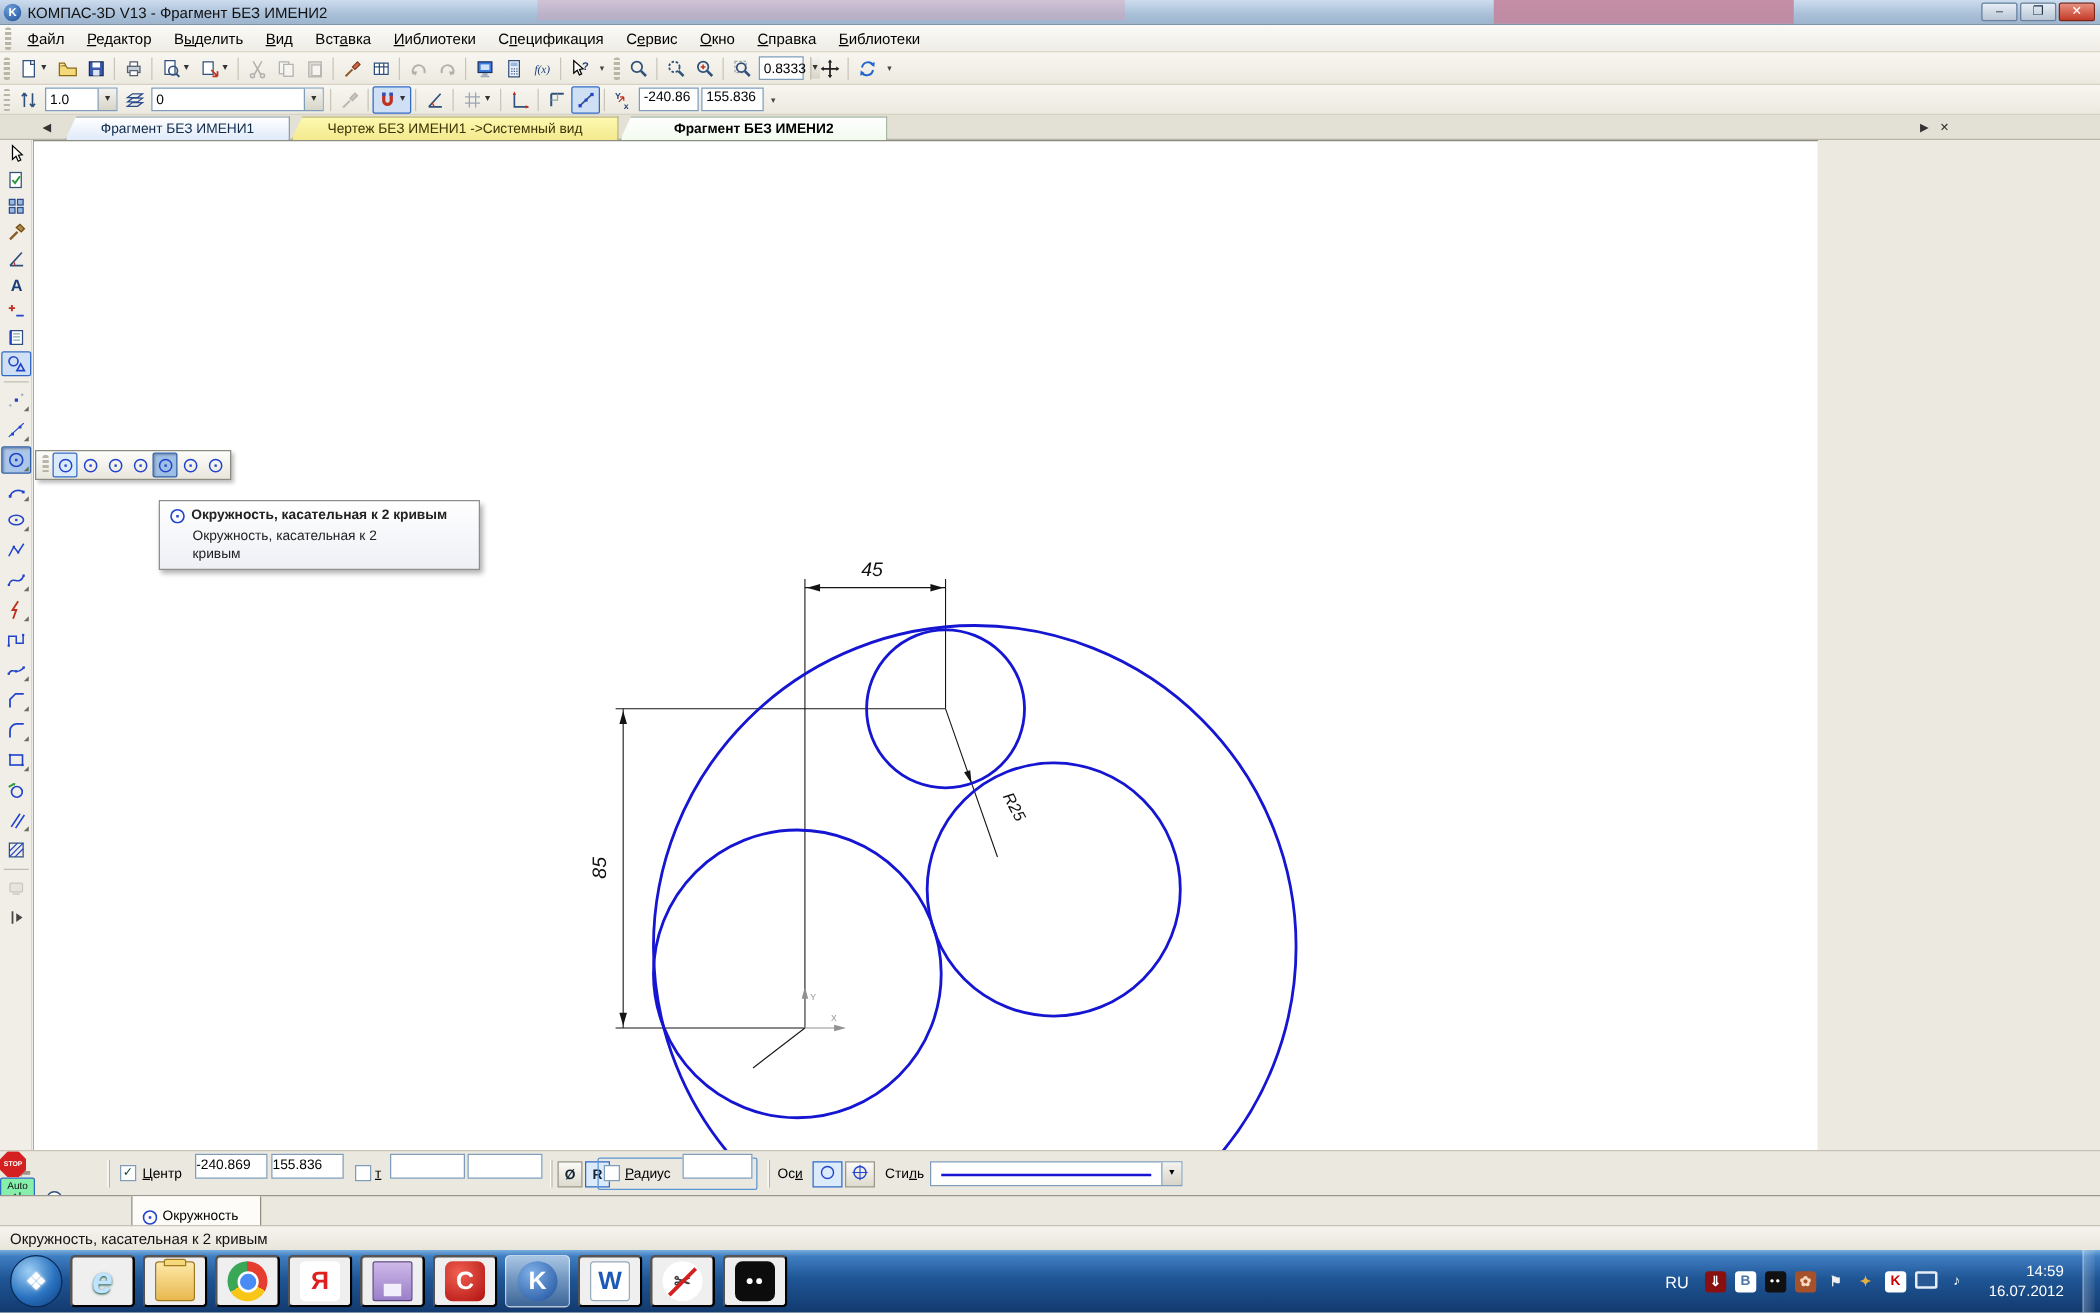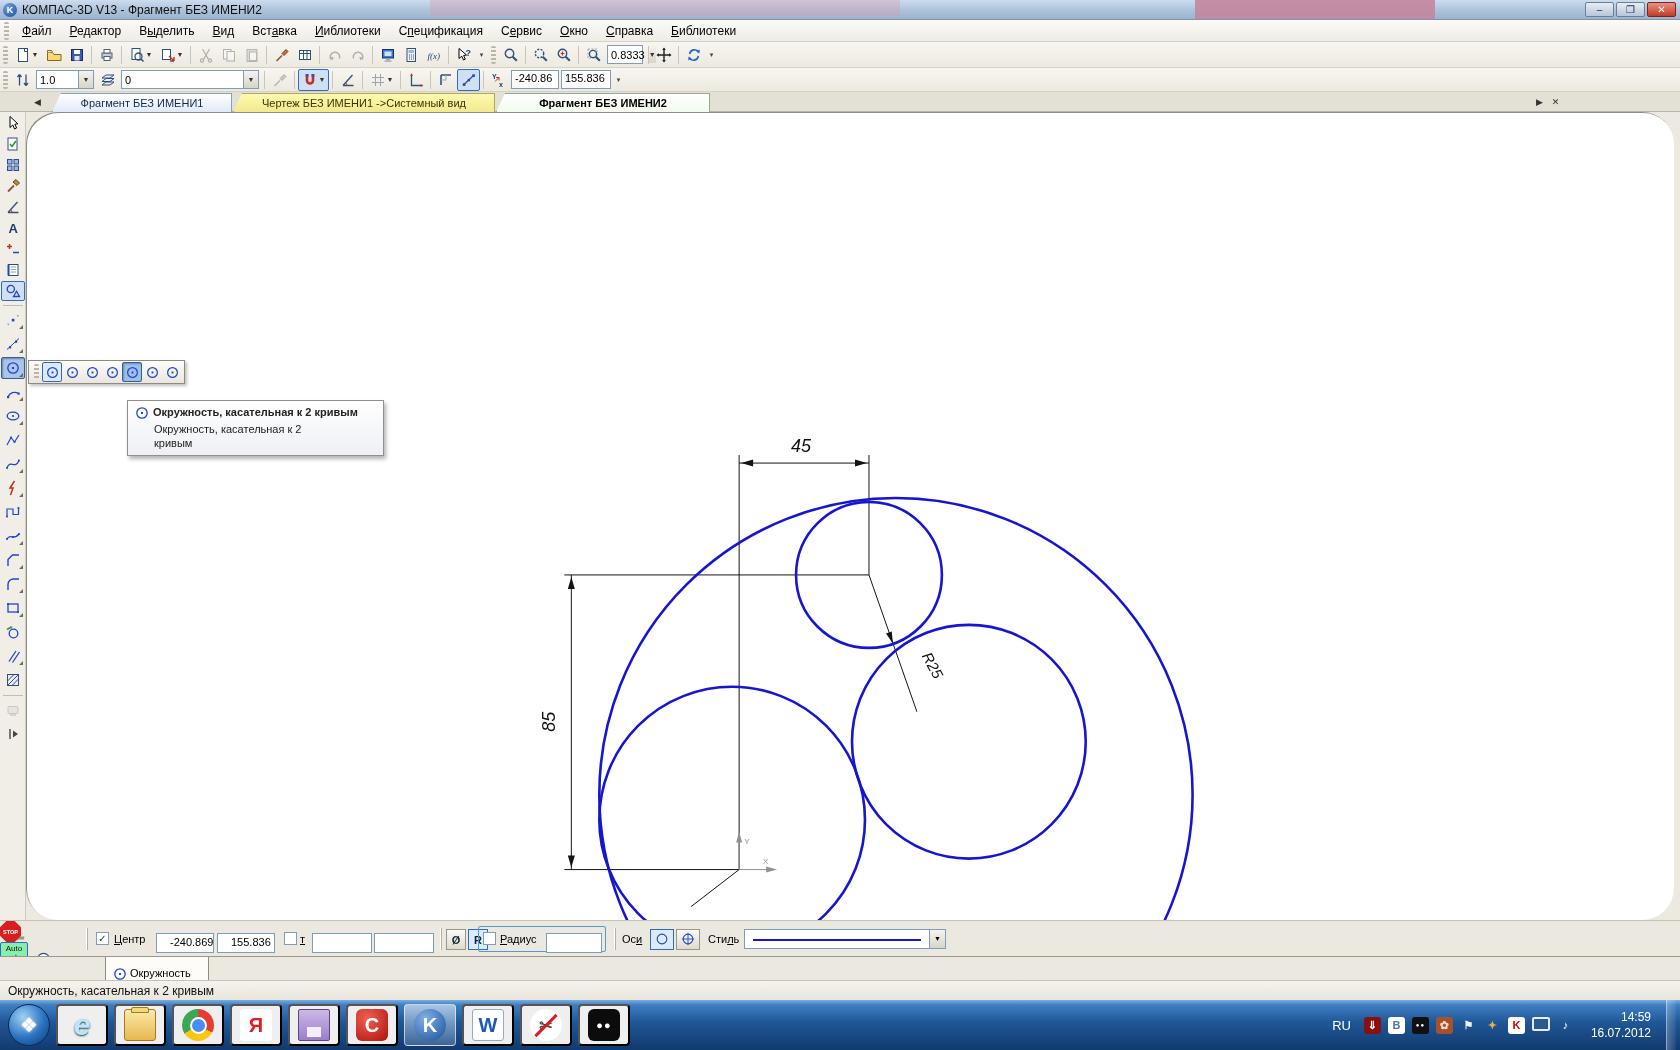--- a/index.html
+++ b/index.html
@@ -59,22 +59,22 @@
     display:flex; flex-direction:column; align-items:center; }
   #leftcol .vbtn { width:24px; height:20px; margin-top:1px; border:1px solid transparent; background:transparent; display:flex; align-items:center; justify-content:center; position:relative; }
   #leftcol .vbtn.tool { height:22px; margin-top:2px; }
   #leftcol .vbtn .ic { width:16px; height:16px; }
   #leftcol .vbtn.h { border-color:#316ac5; background:#cfe0f5; border-radius:2px; }
   #leftcol .vbtn.p { border-color:#2f5fa5; background:#aac6e8; border-radius:2px; box-shadow:inset 1px 1px 2px rgba(0,0,40,.35); }
   #leftcol .vbtn.d { opacity:.38; filter:grayscale(.9); }
   #leftcol .vsep { width:20px; height:1px; background:#c1bdb0; margin:4px 0 1px; }
   .flymark::after { content:""; position:absolute; right:1px; bottom:1px; border-left:4px solid transparent; border-bottom:4px solid #6b6b60; }
 
-  #canvas-wrap { position:absolute; left:26px; top:112px; width:1648px; height:808px; background:#fff;
-    box-shadow:inset 1px 1px 0 #8d8d82;border-radius:32px; }
+  #canvas-wrap { position:absolute; left:26px; top:112px; width:1428px; height:808px; background:#fff;
+    box-shadow:inset 1px 1px 0 #8d8d82; }
   #drawing { width:100%; height:100%; display:block; }
 
   
   #flyout { position:absolute; left:28px; top:360px; height:24px; background:linear-gradient(#fdfdfb,#e9e6dd);
     border:1px solid #8b8b80; box-shadow:2px 2px 3px rgba(0,0,0,.25); display:flex; align-items:center; padding:0 2px; }
   #flyout .grip { height:16px; }
   .flybtn { width:20px; height:20px; border:1px solid transparent; background:transparent; display:flex; align-items:center; justify-content:center; position:relative; }
   .flybtn .ic { width:15px; height:15px; }
   .flybtn.sel { border-color:#316ac5; background:#dcebfb; border-radius:2px; }
   .flybtn.hov { border-color:#2f5fa5; background:#9fc0e6; border-radius:2px; box-shadow:inset 1px 1px 2px rgba(0,0,40,.3); }
@@ -94,21 +94,21 @@
   #pb-stop { left:36px; top:6px; width:21px; height:21px; background:#d42020; color:#fff; font-size:5.5px; font-weight:bold;
     display:flex; align-items:center; justify-content:center; clip-path:polygon(30% 0,70% 0,100% 30%,100% 70%,70% 100%,30% 100%,0 70%,0 30%); }
   #pb-auto { left:64px; top:5px; width:28px; height:24px; border:1px solid #316ac5; background:#86efac; border-radius:2px;
     font-size:8px; line-height:1; text-align:center; color:#111; }
   #pb-auto .ret { font-size:10px; display:block; }
   #pb-clock { left:36px; top:31px; }
   #pb-help { left:60px; top:27px; width:14px; height:14px; border:1px solid #8a8a80; background:#fff; font-size:10px; font-weight:bold; color:#225; text-align:center; line-height:12px; }
   .pb-ridge { position:absolute; top:7px; width:2px; height:22px; border-left:1px solid #fff; border-right:1px solid #b5b1a4; }
   .pb-check { position:absolute; top:11px; width:13px; height:13px; border:1px solid #7f9db9; background:#fff; font-size:10px; line-height:11px; text-align:center; color:#143; }
   .pb-label { position:absolute; top:12px; font-size:11px; color:#000; }
-  .pb-field { position:absolute; top:12px; height:20px; background:#fff; border:1px solid #7f9db9; font-size:11px; padding:2px 13px; color:#000; }
+  .pb-field { position:absolute; top:2px; height:20px; background:#fff; border:1px solid #7f9db9; font-size:11px; padding:2px 0; color:#000; }
   .pb-btn { position:absolute; top:8px; width:20px; height:21px; border:1px solid #9a968a; background:linear-gradient(#fbfaf7,#dedacd);
     font-size:11px; font-weight:bold; color:#123; text-align:center; }
   .pb-btn.sel { border-color:#316ac5; background:#dcebfb; }
   #radius-group { position:absolute; left:478px; top:5px; width:128px; height:26px; border:1px solid #5c96d2; border-radius:2px; }
   #style-drop { position:absolute; left:716px; top:8px; width:202px; height:20px; background:#fff; border:1px solid #7f9db9; }
   #style-line { position:absolute; left:8px; top:9px; width:168px; height:2px; background:#1515d2; }
   #style-arr { position:absolute; right:0; top:0; width:16px; height:18px; background:linear-gradient(#f4f3ee,#d8d4c8); border-left:1px solid #7f9db9; font-size:7px; text-align:center; line-height:17px; }
 
   
   #resultrow { position:absolute; left:0; top:956px; width:1680px; height:24px; background:#ebe8df; border-top:1px solid #9b978b; }

